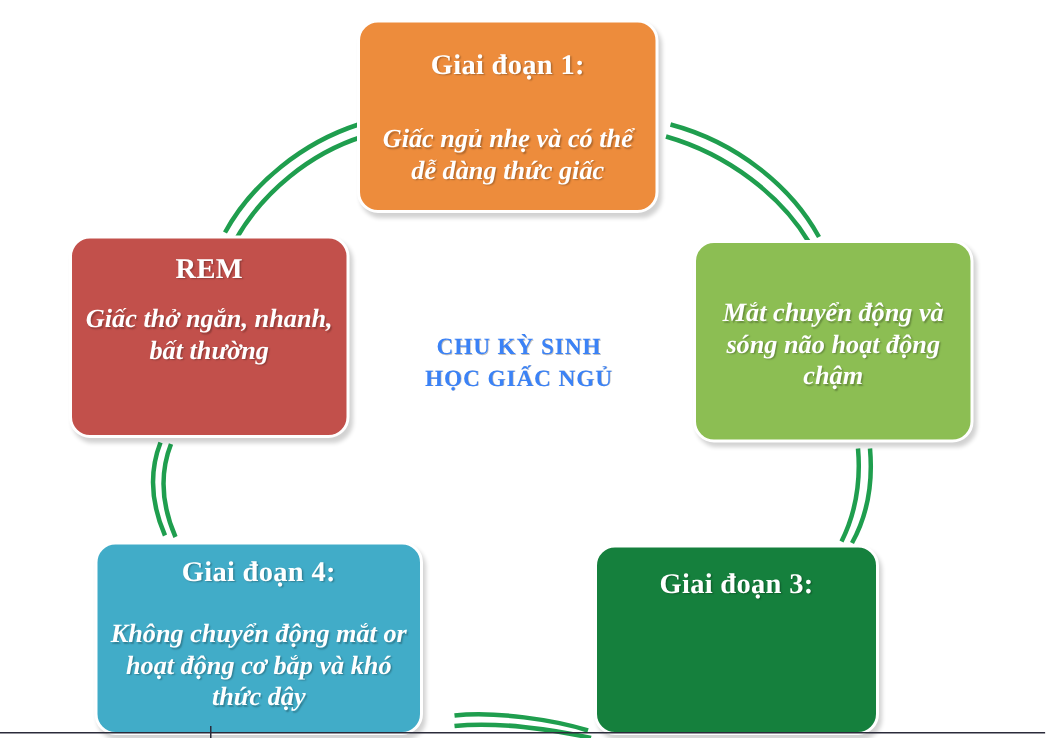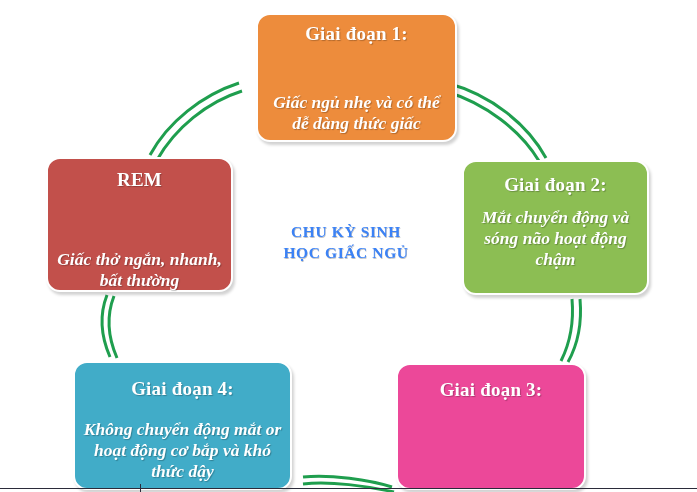--- a/index.html
+++ b/index.html
@@ -50,46 +50,45 @@
   .node .body {
     font-style: italic;
     font-weight: bold;
     font-size: 17.5px;
     line-height: 1.2;
     margin-top: 6px;
   }
 
   
   #node-stage1 {
-    left: 256px; top: 13px; width: 201px; height: 129px;
+    left: 238px; top: 13px; width: 201px; height: 129px;
     background: #ED8C3C;
-    justify-content: space-between;
+    justify-content: center;
     padding-top: 8px;
   }
   #node-stage1 .body { margin-top: 28px; }
 
   #node-stage2 {
     left: 462px; top: 160px; width: 187px; height: 135px;
     background: #8CBE53;
     padding-top: 12px;
   }
-  #node-stage2 .body { margin-top: 12px; }
+  #node-stage2 .body { margin-top: 24px; }
 
   #node-stage3 {
     left: 396px; top: 363px; width: 190px; height: 127px;
     background: #8163AC;
     padding-top: 14px;
   }
   #node-stage3 .body { margin-top: 14px; }
 
   #node-stage4 {
-    left: 73px; top: 361px; width: 219px; height: 129px;
+    left: 63px; top: 361px; width: 219px; height: 129px;
     background: #41ACC8;
     padding-top: 8px;
-    justify-content: flex-end;
   }
   #node-stage4 .body { margin-top: 20px; }
 
   #node-rem {
     left: 46px; top: 157px; width: 187px; height: 135px;
     background: #C2504B;
     padding-top: 10px;
   }
   #node-rem .body { margin-top: 12px; }
 
@@ -148,34 +147,33 @@
       <path d="M 157 160 C 175 128 207 102 242 91" stroke="#1F9E4E"></path>
     </g>
   </svg>
 
   <div class="node" id="node-stage1" style="background: rgb(237, 140, 60);">
     <div class="title">Giai đoạn 1:</div>
     <div class="body">Giấc ngủ nhẹ và có thể dễ dàng thức giấc</div>
   </div>
 
   <div class="node" id="node-stage2" style="background: rgb(140, 190, 83);">
-    <div class="title">Giai đoạn 2:</div>
     <div class="body">Mắt chuyển động và sóng não hoạt động chậm</div>
   </div>
 
-  <div class="node" id="node-stage3" style="background: #ec4899;">
+  <div class="node" id="node-stage3" style="background: #15803d;">
     <div class="title">Giai đoạn 3:</div>
   </div>
 
   <div class="node" id="node-stage4" style="background: rgb(65, 172, 200);">
     <div class="title">Giai đoạn 4:</div>
     <div class="body">Không chuyển động mắt or hoạt động cơ bắp và khó thức dậy</div>
   </div>
 
-  <div class="node" id="node-rem" style="background: rgb(194, 80, 75); gap: 47px;">
+  <div class="node" id="node-rem" style="background: rgb(194, 80, 75);">
     <div class="title">REM</div>
     <div class="body">Giấc thở ngắn, nhanh, bất thường</div>
   </div>
 
   <div id="center-label">
     <div>CHU KỲ SINH</div>
     <div>HỌC GIẤC NGỦ</div>
   </div>
 
   <div id="bottom-rule"></div>

